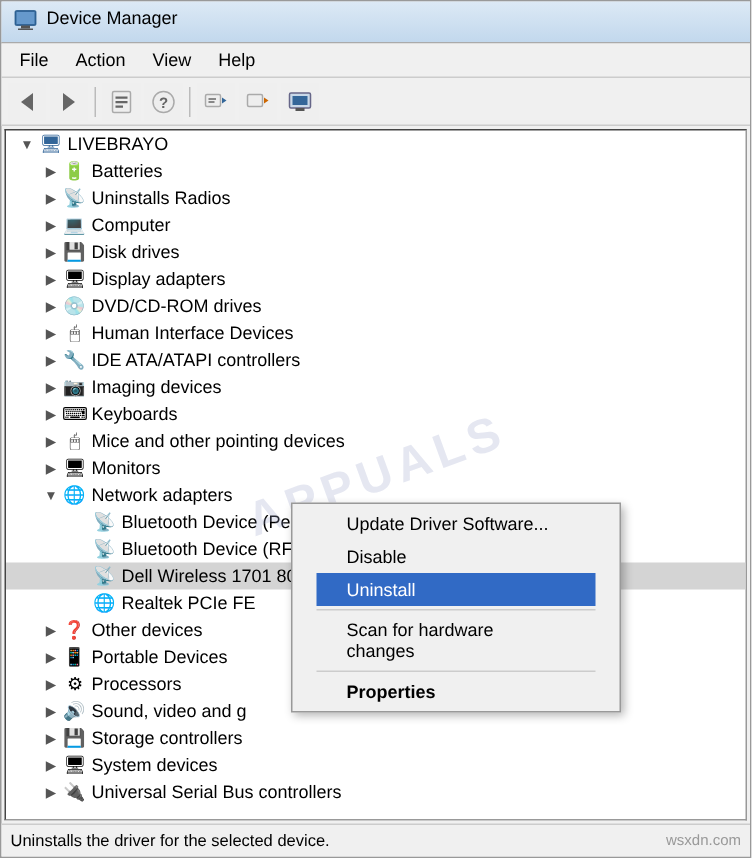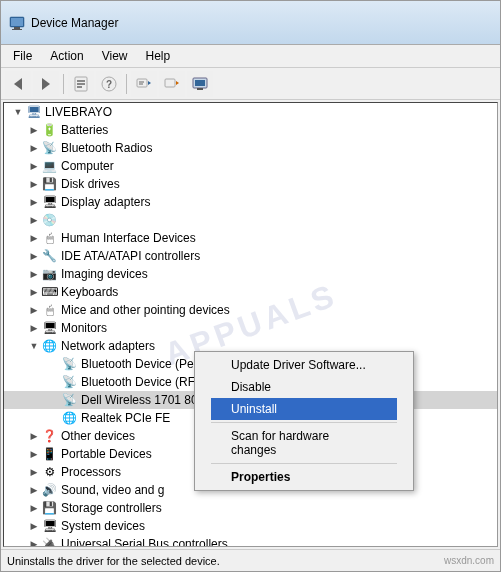--- a/index.html
+++ b/index.html
@@ -17,24 +17,24 @@
       height: 572px;
       display: flex;
       flex-direction: column;
       border: 1px solid #999;
       background: #f0f0f0;
     }
     .title-bar {
       background: linear-gradient(to bottom, #dce9f5 0%, #c2d8ed 100%);
       padding: 4px 8px;
       display: flex;
-      align-items: center;
+      align-items: flex-start;
       gap: 6px;
       border-bottom: 1px solid #aaa;
-      height: 44px;
+      height: 28px;
     }
     .title-bar-icon {
       width: 16px;
       height: 16px;
     }
     .title-bar-text {
       font-size: 12px;
       font-weight: normal;
       color: #000;
       flex: 1;
@@ -294,21 +294,21 @@
         <span class="indent" style="width:20px"></span>
         <span class="expand-icon">▶</span>
         <span class="item-icon">🔋</span>
         <span class="item-label">Batteries</span>
       </div>
 
       <div class="tree-item">
         <span class="indent" style="width:20px"></span>
         <span class="expand-icon">▶</span>
         <span class="item-icon">📡</span>
-        <span class="item-label">Bluetooth Radios</span>
+        <span class="item-label">Uninstalls Radios</span>
       </div>
 
       <div class="tree-item">
         <span class="indent" style="width:20px"></span>
         <span class="expand-icon">▶</span>
         <span class="item-icon">💻</span>
         <span class="item-label">Computer</span>
       </div>
 
       <div class="tree-item">
@@ -322,20 +322,21 @@
         <span class="indent" style="width:20px"></span>
         <span class="expand-icon">▶</span>
         <span class="item-icon">🖥</span>
         <span class="item-label">Display adapters</span>
       </div>
 
       <div class="tree-item">
         <span class="indent" style="width:20px"></span>
         <span class="expand-icon">▶</span>
         <span class="item-icon">💿</span>
+        <span class="item-label">DVD/CD-ROM drives</span>
       </div>
 
       <div class="tree-item">
         <span class="indent" style="width:20px"></span>
         <span class="expand-icon">▶</span>
         <span class="item-icon">🖱</span>
         <span class="item-label">Human Interface Devices</span>
       </div>
 
       <div class="tree-item">

